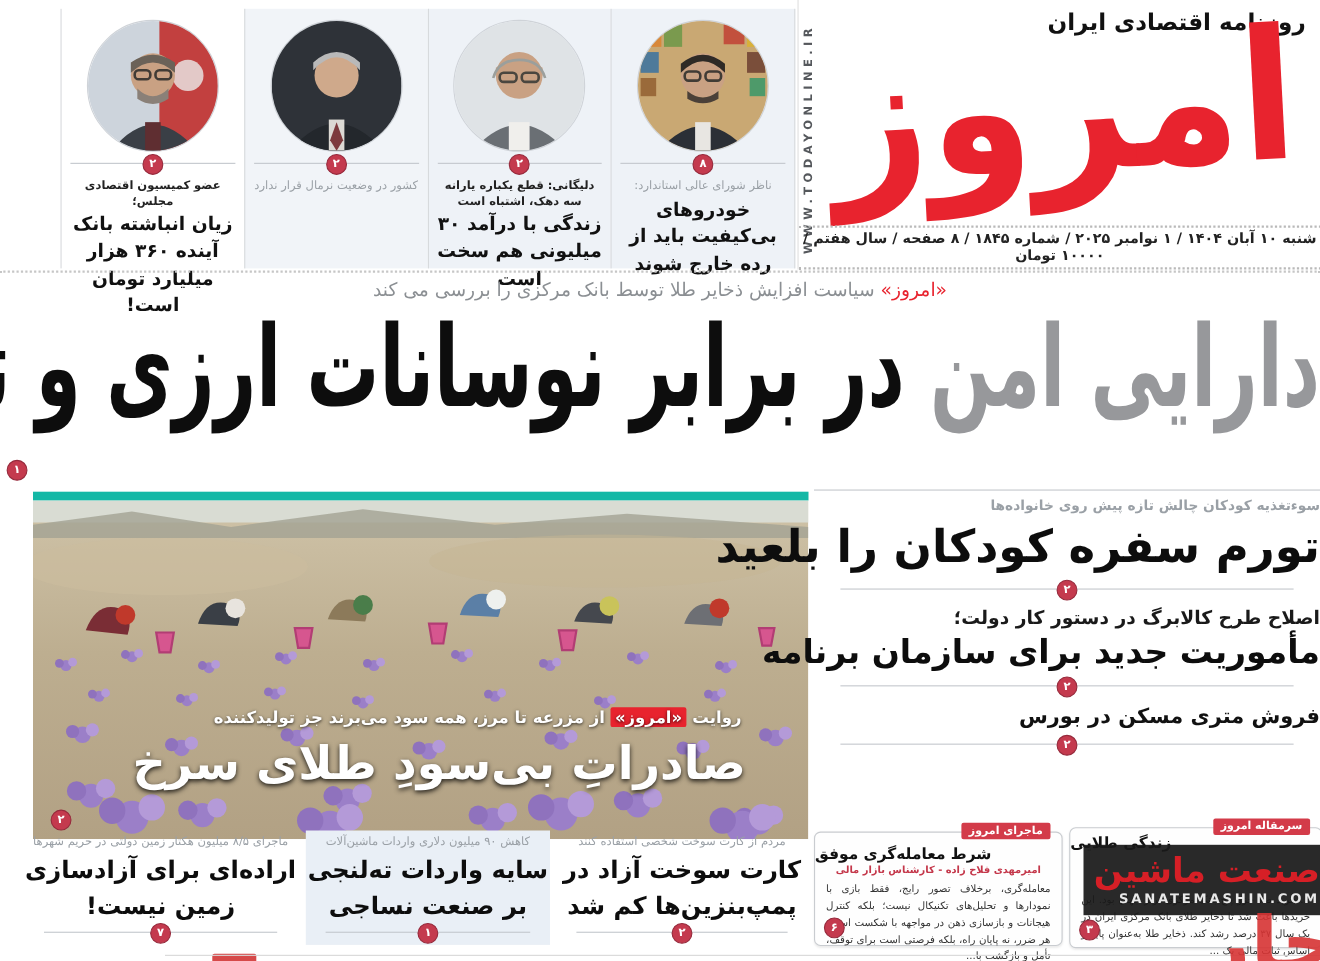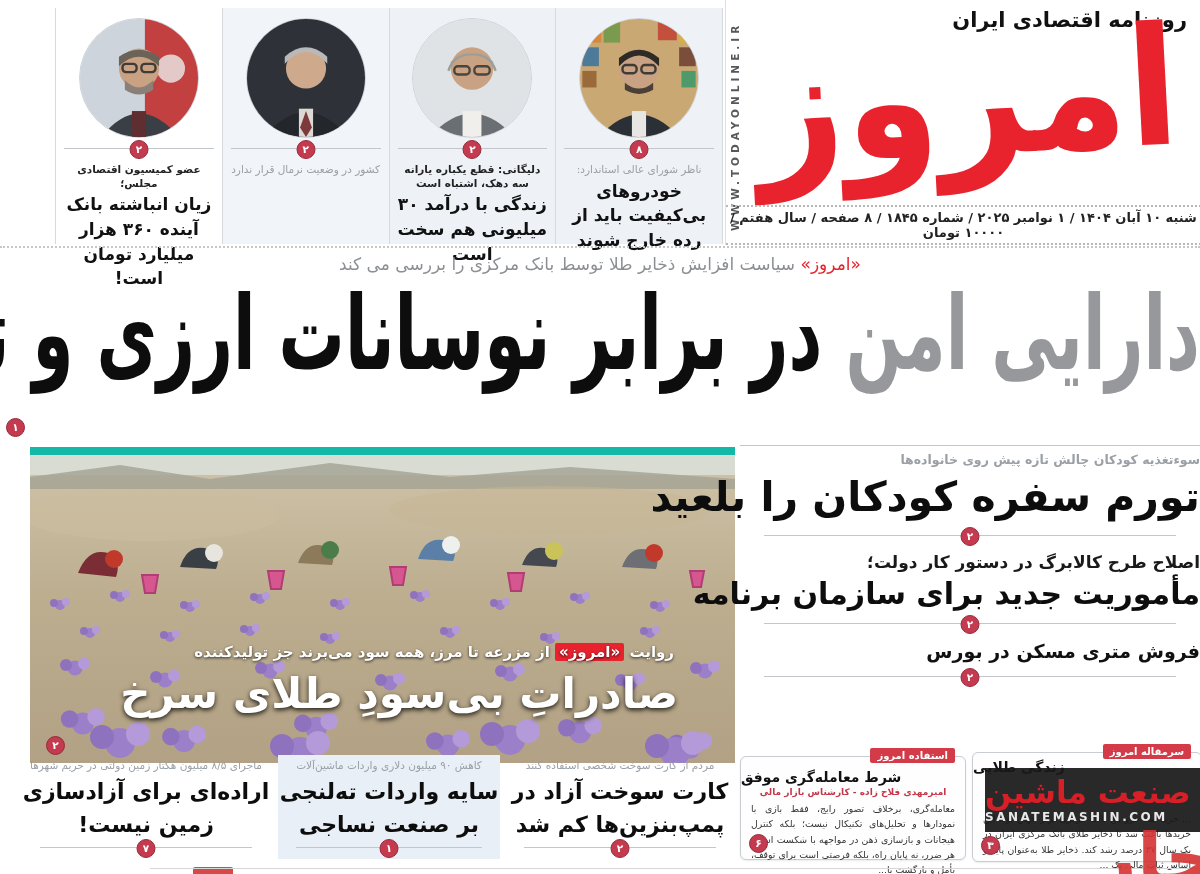--- a/index.html
+++ b/index.html
@@ -62,21 +62,21 @@
   
   .nbox{position:absolute;border:1px solid #c9ccd0;border-radius:6px;background:#fefefe;box-shadow:0 1px 2px rgba(0,0,0,.08);}
   .nbox .tab{position:absolute;top:-9px;right:10px;background:#d33b49;color:#fff;font-size:10px;font-weight:bold;
              padding:2px 7px;border-radius:2px;}
   .nbox .title{font-size:14px;font-weight:900;color:#111;text-align:left;margin-top:12px;}
   .nbox .byline{font-size:9px;font-weight:bold;color:#c4374a;text-align:center;margin-top:2px;}
   .nbox .body{font-size:9.3px;color:#333;line-height:1.65;text-align:justify;margin:4px 10px 0;direction:rtl;}
   .nbox .badge{position:absolute;left:8px;bottom:6px;}
   
   #wm-band{position:absolute;left:985px;top:768px;width:215px;height:64px;background:rgba(25,25,25,.93);
-           display:flex;flex-direction:column;align-items:flex-start;justify-content:center;z-index:5;}
+           display:flex;flex-direction:column;align-items:flex-end;justify-content:center;z-index:5;}
   #wm-brand{color:#d61f26;font-size:31px;font-weight:900;line-height:1;direction:rtl;}
   #wm-site{color:#e8e8e8;font-size:12px;font-weight:bold;letter-spacing:2.5px;margin-top:2px;}
   #wm-corner{position:absolute;right:0;bottom:0;width:118px;height:44px;overflow:hidden;z-index:6;}
   #wm-corner span{position:absolute;right:-18px;bottom:-26px;font-size:74px;font-weight:900;color:#d63333;opacity:.9;}
   #cut-tab{position:absolute;left:193px;bottom:0;width:40px;height:7px;background:#d64949;border-radius:2px 2px 0 0;}
   #bottom-line{position:absolute;left:150px;right:0;bottom:5px;border-top:1px solid #d8d8d8;}
 </style>
 </head>
 <body>
 
@@ -309,21 +309,21 @@
 
   <div class="bcol fa" style="left:506px;width:228px;">
     <div class="b-kicker">مردم از کارت سوخت شخصی استفاده کنند</div>
     <div class="b-head">کارت سوخت آزاد در پمپ‌بنزین‌ها کم شد</div>
     <div class="brule">
       <span class="badge">۲</span>
     </div>
   </div>
 
   <div class="nbox" style="left:740px;top:756px;width:224px;height:102px;">
-    <span class="tab">استفاده امروز</span>
+    <span class="tab">ماجرای امروز</span>
     <div class="title fa">شرط معامله‌گری موفق</div>
     <div class="byline fa">امیرمهدی فلاح زاده - کارشناس بازار مالی</div>
     <div class="body fa">معامله‌گری، برخلاف تصور رایج، فقط بازی با نمودارها و تحلیل‌های تکنیکال نیست؛ بلکه کنترل هیجانات و بازسازی ذهن در مواجهه با شکست است. هر ضرر، نه پایان راه، بلکه فرصتی است برای توقف، تأمل و بازگشت با...</div>
     <span class="badge">۶</span>
   </div>
 
   <div class="nbox" style="left:972px;top:752px;width:228px;height:108px;">
     <span class="tab">سرمقاله امروز</span>
     <div class="title fa" style="margin-top:6px;">زندگی طلایی</div>
     <div class="body fa" style="margin-top:36px;">... خرید طلا جزو پنج بانک مرکزی برتر جهان بود. این خریدها باعث شد تا ذخایر طلای بانک مرکزی ایران در یک سال ۳۷ درصد رشد کند. ذخایر طلا به‌عنوان پایه و اساس ثبات مالی یک ...</div>

